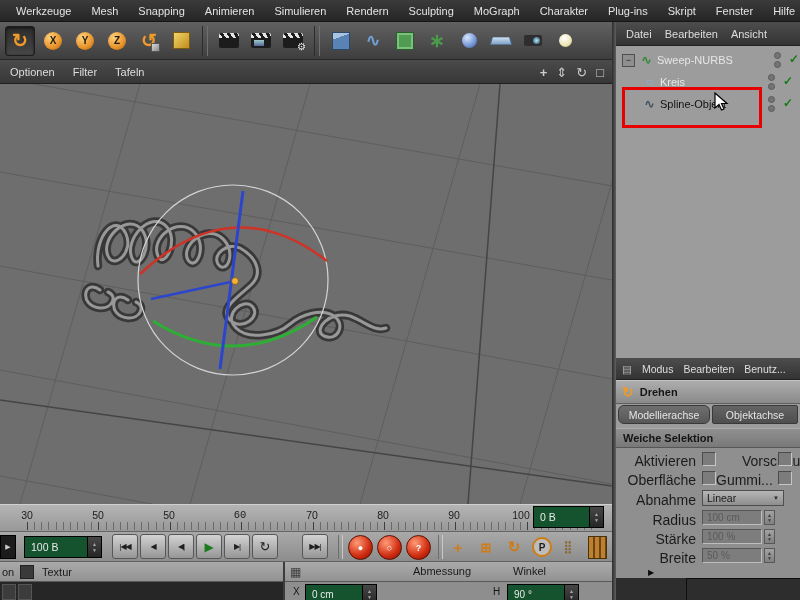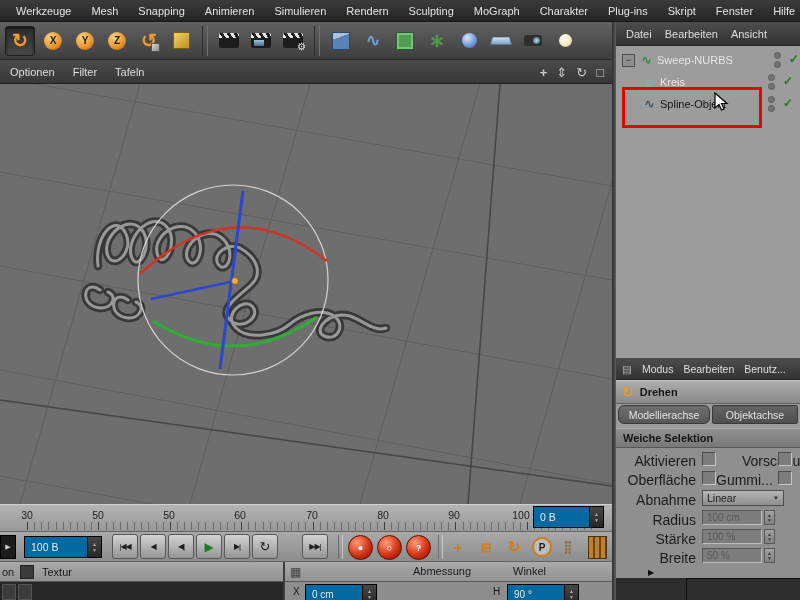--- a/index.html
+++ b/index.html
@@ -43,21 +43,21 @@
   .viewicons{position:absolute;right:8px;top:0;height:24px;display:flex;align-items:center;gap:9px;color:#cccccc;font-size:13px;}
   
   .viewport{position:absolute;left:0;top:84px;width:612px;height:420px;background:#6e6e6e;}
   
   .ruler{position:absolute;left:0;top:504px;width:612px;height:28px;
     background:linear-gradient(#b4b4b4,#989898);border-top:1px solid #cfcfcf;border-bottom:1px solid #646464;box-sizing:border-box;}
   .ruler .num{position:absolute;top:4px;transform:translateX(-50%);font-size:10.5px;color:#202020;}
   .ruler .ticks{position:absolute;left:27px;bottom:1px;width:566px;height:8px;
     background-image:repeating-linear-gradient(90deg,#3d3d3d 0 1px,transparent 1px 71.4px),
                      repeating-linear-gradient(90deg,#6a6a6a 0 1px,transparent 1px 7.14px);}
-  .darkfield{background:#0369a1;border:1px solid #000;display:flex;align-items:center;color:#e9e9e9;font-size:10.5px;box-sizing:border-box;}
+  .darkfield{background:#14532d;border:1px solid #000;display:flex;align-items:center;color:#e9e9e9;font-size:10.5px;box-sizing:border-box;}
   .darkfield .val{flex:1;padding-left:6px;}
   .stepcol{width:13px;align-self:stretch;background:linear-gradient(#474747,#262626);border-left:1px solid #000;
     display:flex;flex-direction:column;align-items:center;justify-content:center;color:#aaa;font-size:5px;line-height:6px;}
   
   .transport{position:absolute;left:0;top:532px;width:612px;height:30px;
     background:linear-gradient(#a9a9a9,#8d8d8d);border-bottom:1px solid #616161;box-sizing:border-box;}
   .pbtn{position:absolute;top:2px;width:26px;height:25px;border:1px solid #575757;border-radius:3px;
     background:linear-gradient(#d2d2d2,#969696);display:flex;align-items:center;justify-content:center;
     font-size:8px;color:#1e1e1e;letter-spacing:-1px;box-sizing:border-box;}
   .rbtn{position:absolute;top:3px;width:23px;height:23px;border-radius:50%;border:1px solid #5c0f04;
@@ -231,21 +231,21 @@
         <line x1="151" y1="215" x2="235" y2="197" stroke="#2b46cc" stroke-width="2.5"></line>
         <circle cx="235" cy="197" r="3.5" fill="#f2b13c" stroke="#7a5410" stroke-width="0.8"></circle>
       </g>
     </svg>
   </div>
 
   <div class="ruler">
     <span class="num" style="left:27px;">30</span>
     <span class="num" style="left:98px;">50</span>
     <span class="num" style="left:169px;">50</span>
-    <span class="num" style="left:240px;">60</span>
+    <span class="num" style="left:240px;font-family:Liberation Mono, monospace;">60</span>
     <span class="num" style="left:312px;">70</span>
     <span class="num" style="left:383px;">80</span>
     <span class="num" style="left:454px;">90</span>
     <span class="num" style="left:521px;">100</span>
     <div class="ticks"></div>
   </div>
   <div class="darkfield abs" style="left:533px;top:506px;width:71px;height:22px;">
     <span class="val">0 B</span>
     <span class="stepcol">
       <span>▲</span>

